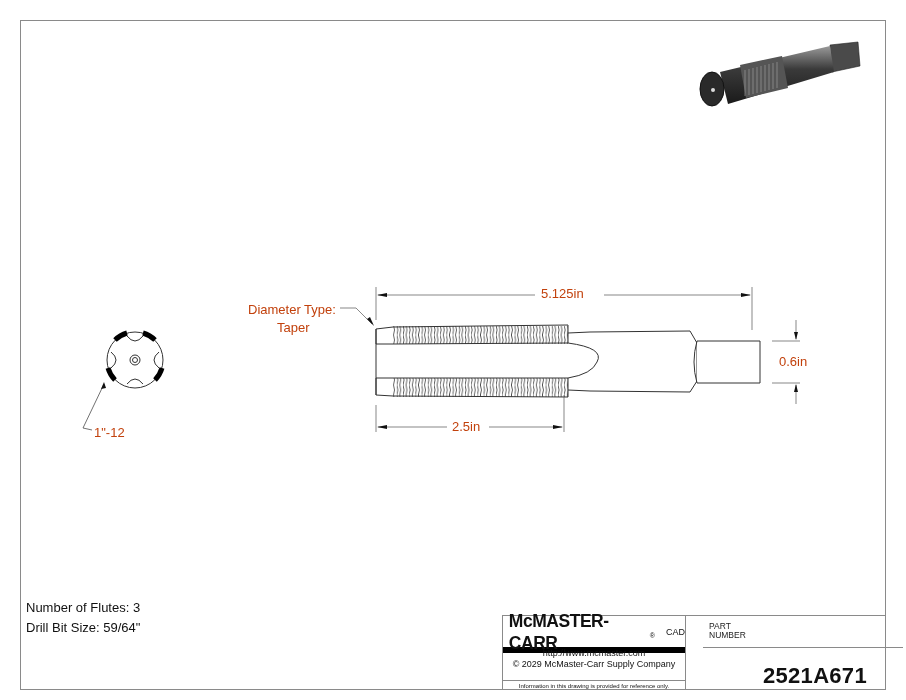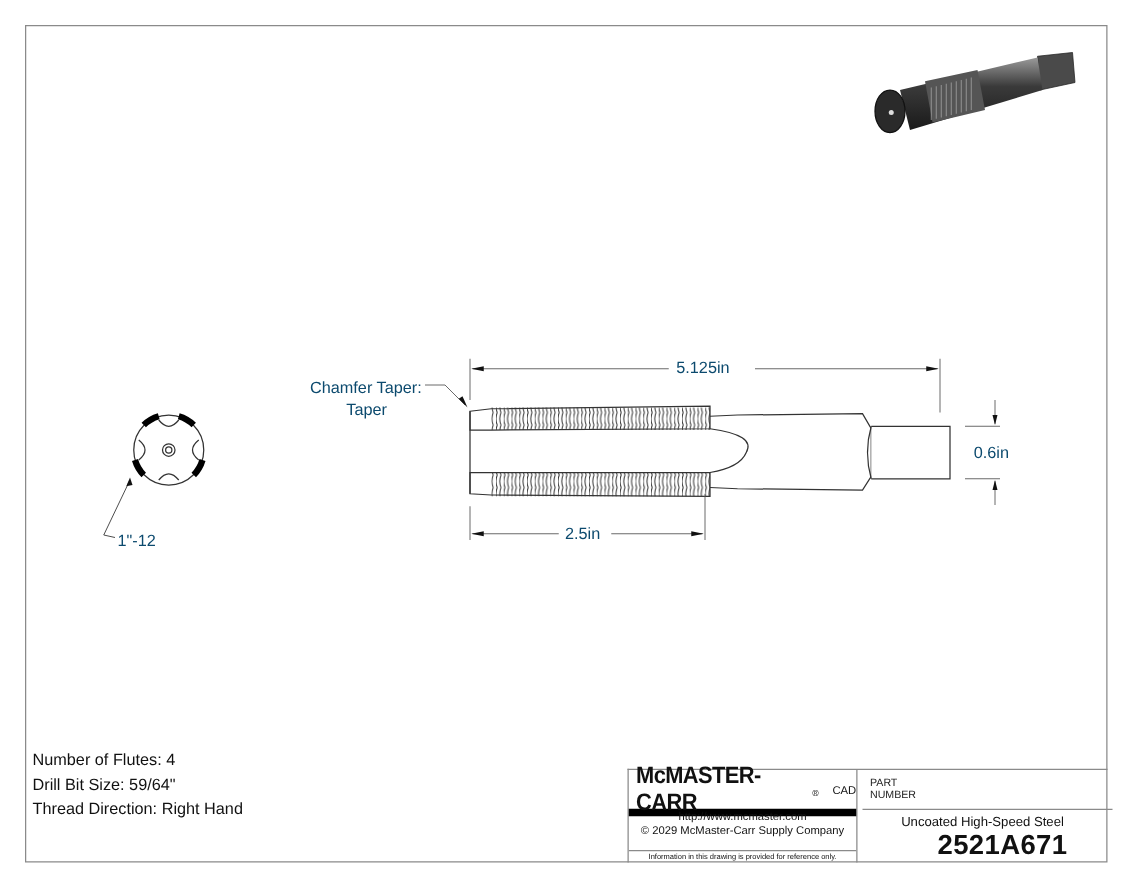--- a/index.html
+++ b/index.html
@@ -1,31 +1,31 @@
 <!DOCTYPE html>
 <html><head>
 <meta charset="utf-8">
 <style>
   html, body { margin: 0; padding: 0; background: #ffffff; }
   body { width: 906px; height: 700px; position: relative; overflow: hidden; font-family: "Liberation Sans", sans-serif; color: #111; }
   .frame { position: absolute; left: 20px; top: 20px; width: 866px; height: 670px; border: 1px solid #8a8a8a; box-sizing: border-box; }
   svg.drawing { position: absolute; left: 0; top: 0; }
-  .lbl { position: absolute; font-size: 13px; color: #0c4a6e; white-space: nowrap; }
+  .lbl { position: absolute; font-size: 13px; color: #c2410c; white-space: nowrap; }
   .specs { position: absolute; left: 26px; top: 598px; font-size: 13px; line-height: 19.5px; }
   .specs div { white-space: nowrap; }
   .tb { position: absolute; left: 502px; top: 615px; width: 384px; height: 75px; border-left: 1px solid #8a8a8a; border-top: 1px solid #8a8a8a; box-sizing: border-box; }
   .tb-left { position: absolute; left: 0; top: 0; width: 182px; height: 74px; border-right: 1px solid #8a8a8a; }
   .tb-logo { position: absolute; left: 0; top: 0; width: 182px; height: 31px; border-bottom: 6px solid #000000; display: flex; align-items: center; justify-content: center; }
   .logo-text { font-family: "Liberation Sans", sans-serif; font-weight: bold; font-size: 19px; letter-spacing: -0.5px; transform: scaleX(0.92); color: #111; }
   .logo-reg { font-size: 7px; margin-left: 1px; margin-top: 8px; }
   .cad { font-size: 9px; font-weight: normal; margin-left: 5px; position: relative; padding-left: 6px; }
   .tb-url { position: absolute; left: 0; top: 32px; width: 182px; text-align: center; font-size: 9px; line-height: 11px; }
   .tb-note { position: absolute; left: 0; top: 64px; width: 182px; height: 10px; border-top: 1px solid #8a8a8a; text-align: center; font-size: 6px; line-height: 10px; }
   .tb-right { position: absolute; left: 183px; top: 0; width: 200px; height: 74px; }
-  .pn-row { position: absolute; left: 4px; top: 0; width: 200px; height: 31px; border-bottom: 1px solid #8a8a8a; }
+  .pn-row { position: absolute; left: 17px; top: 0; width: 200px; height: 31px; border-bottom: 1px solid #8a8a8a; }
   .pn-lbl { position: absolute; left: 6px; top: 6px; font-size: 8.5px; line-height: 9px; color: #222; }
   .pn-val { position: absolute; left: 60px; top: 3px; font-size: 22px; font-weight: bold; letter-spacing: 0.3px; margin-top: 44px; }
   .desc { position: absolute; left: 0; top: 34px; width: 200px; text-align: center; font-size: 10.5px; line-height: 16px; }
 </style>
 </head>
 <body>
 
 <div class="frame"></div>
 
 <svg class="drawing" width="906" height="700" viewBox="0 0 906 700">
@@ -115,28 +115,27 @@
     <polygon points="563,427 553,425 553,429"></polygon>
     <polygon points="796,340 794,332 798,332"></polygon>
     <polygon points="796,384 794,392 798,392"></polygon>
     <polygon points="374,326 367,319 370,317"></polygon>
   </g>
 </svg>
 
 <div class="lbl" style="left:541px; top:286px;">5.125in</div>
 <div class="lbl" style="left:452px; top:419px;text-align:center;">2.5in</div>
 <div class="lbl" style="left:779px; top:354px;">0.6in</div>
-<div class="lbl" style="left:248px; top:302px;">Chamfer Taper:</div>
+<div class="lbl" style="left:248px; top:302px;">Diameter Type:</div>
 <div class="lbl" style="left:277px; top:320px;">Taper</div>
 <div class="lbl" style="left:94px; top:425px;">1"-12</div>
 
 <div class="specs">
-  <div>Number of Flutes: 4</div>
+  <div>Number of Flutes: 3</div>
   <div>Drill Bit Size: 59/64"</div>
-  <div>Thread Direction: Right Hand</div>
 </div>
 
 <div class="tb">
   <div class="tb-left">
     <div class="tb-logo">
       <span class="logo-text">McMASTER-CARR</span>
       <span class="logo-reg">®</span>
       <span class="cad">CAD</span>
     </div>
     <div class="tb-url">
@@ -147,16 +146,15 @@
   </div>
   <div class="tb-right">
     <div class="pn-row">
       <div class="pn-lbl">
         <div>PART</div>
         <div>NUMBER</div>
       </div>
       <div class="pn-val">2521A671</div>
     </div>
     <div class="desc">
-      <div>Uncoated High-Speed Steel</div>
     </div>
   </div>
 </div>
 
 </body></html>

